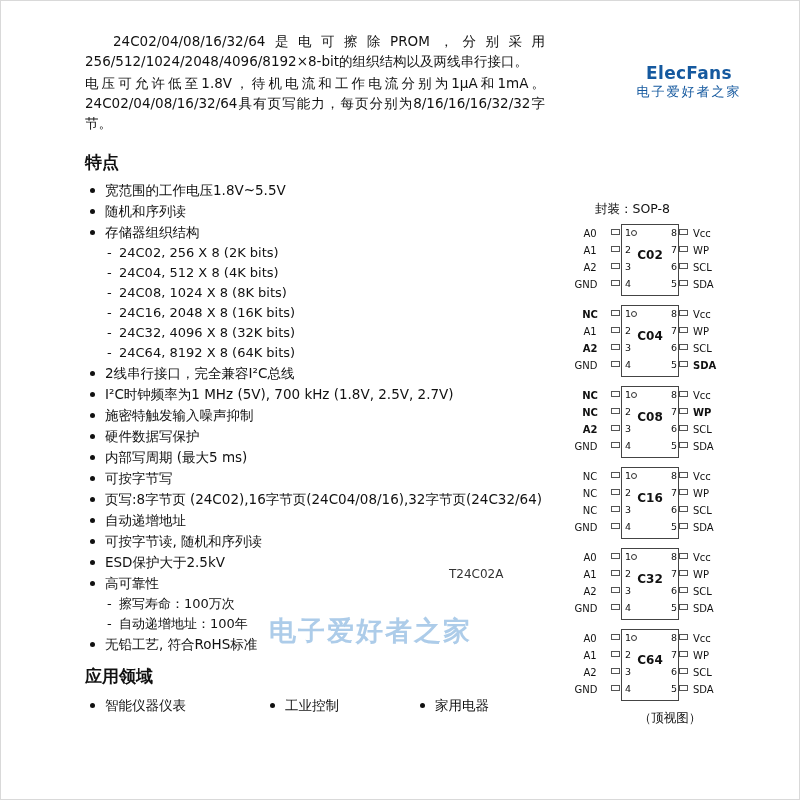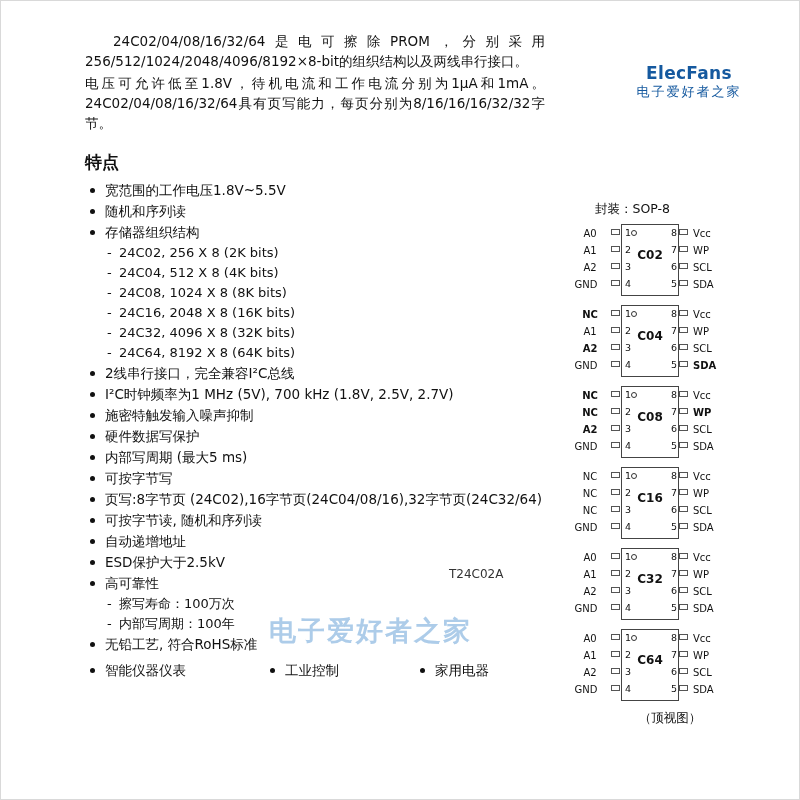--- a/index.html
+++ b/index.html
@@ -166,32 +166,33 @@
           <li>24C64, 8192 X 8 (64K bits)</li>
         </ul>
       </li>
       <li><span>2线串行接口，完全兼容I²C总线</span></li>
       <li><span>I²C时钟频率为1 MHz (5V), 700 kHz (1.8V, 2.5V, 2.7V)</span></li>
       <li><span>施密特触发输入噪声抑制</span></li>
       <li><span>硬件数据写保护</span></li>
       <li><span>内部写周期 (最大5 ms)</span></li>
       <li><span>可按字节写</span></li>
       <li><span>页写:8字节页 (24C02),16字节页(24C04/08/16),32字节页(24C32/64)</span></li>
+      <li><span>自动递增地址</span></li>
       <li><span>可按字节读, 随机和序列读</span></li>
-      <li><span>自动递增地址</span></li>
       <li><span>ESD保护大于2.5kV</span></li>
       <li><span>高可靠性</span>
         <ul class="sub">
           <li>擦写寿命：100万次</li>
-          <li>内部写周期：100年</li>
+          <li>自动递增地址：100年</li>
         </ul>
       </li>
       <li><span>无铅工艺, 符合RoHS标准</span></li>
     </ul>
 
+    <h2 class="sec apps">应用领域</h2>
     <div class="apps-grid">
       <div>智能仪器仪表</div>
       <div>工业控制</div>
       <div>家用电器</div>
 
     </div>
   </div>
 
   <div class="col-right">
     <div class="pkg-title">封装：SOP-8</div>

